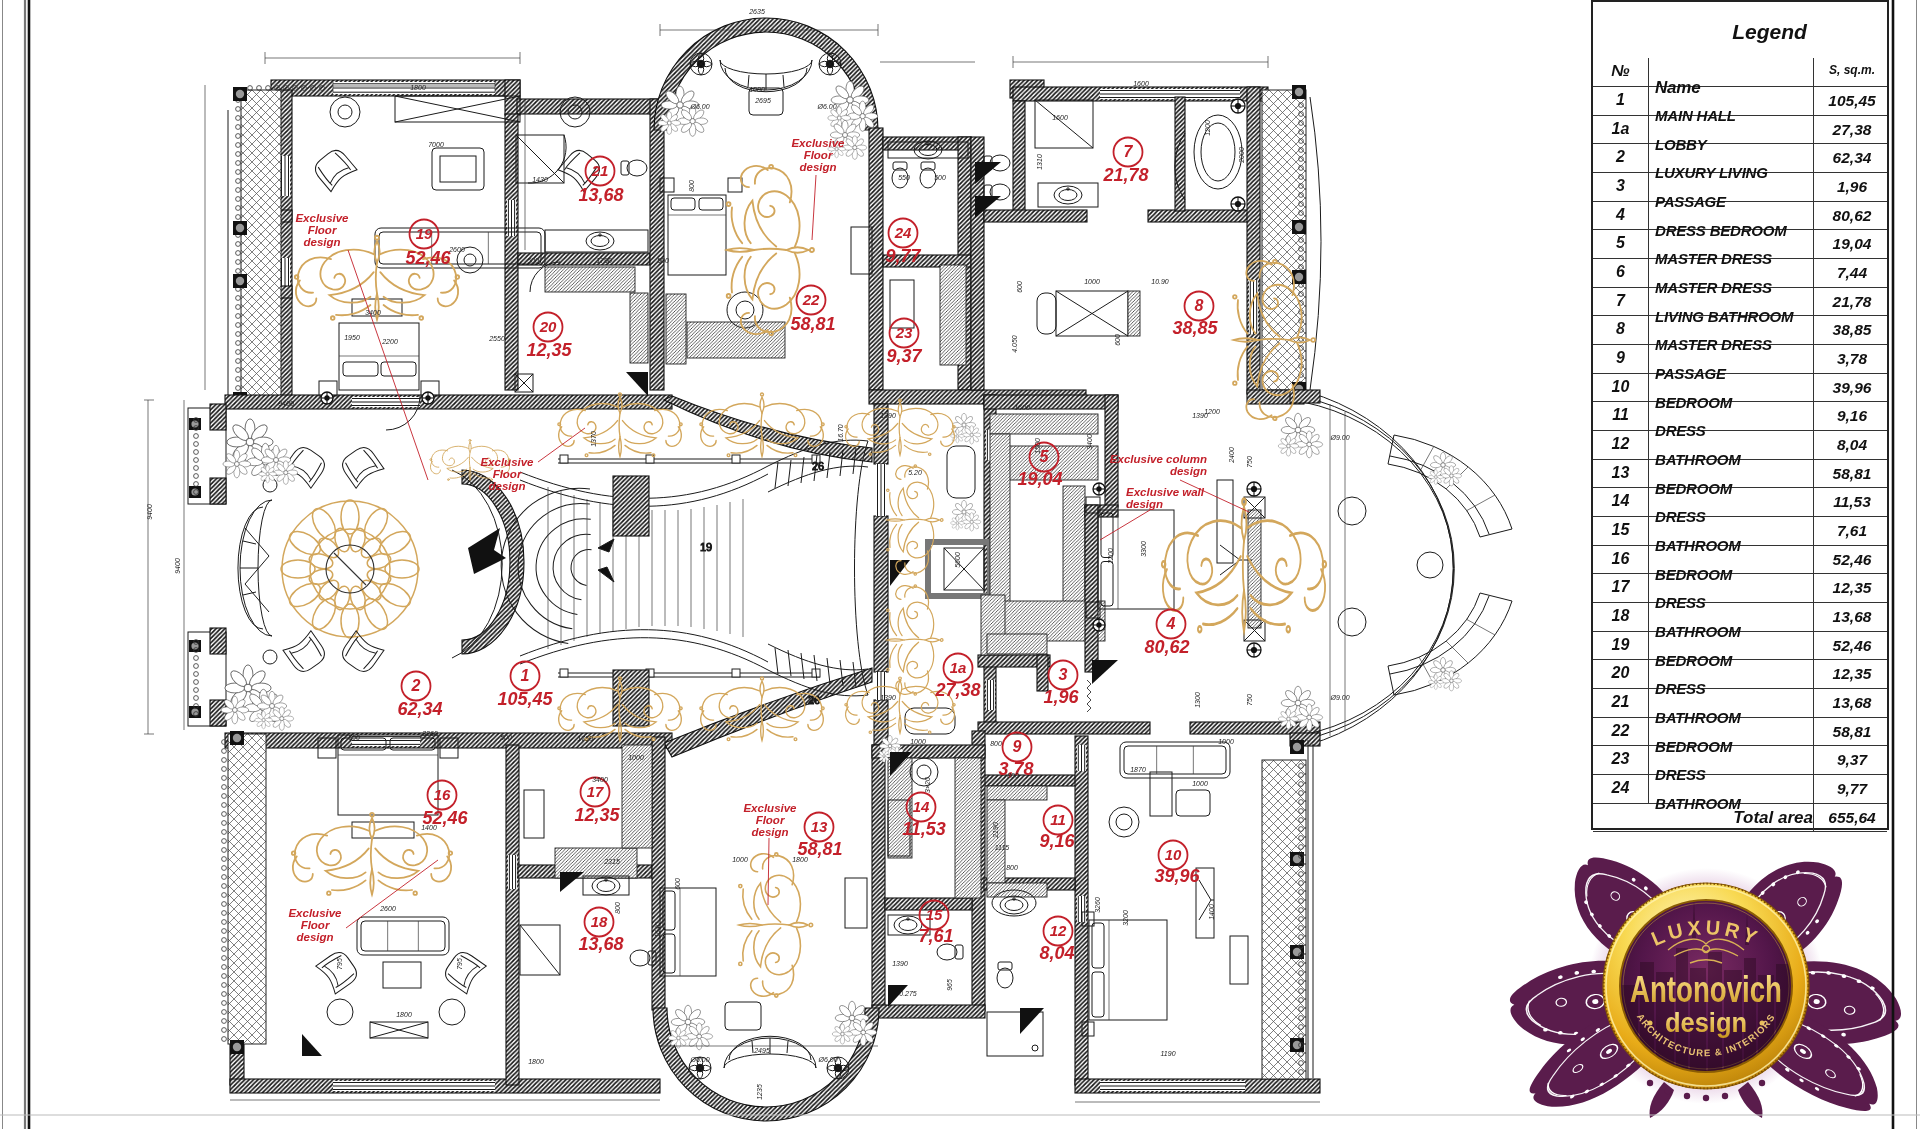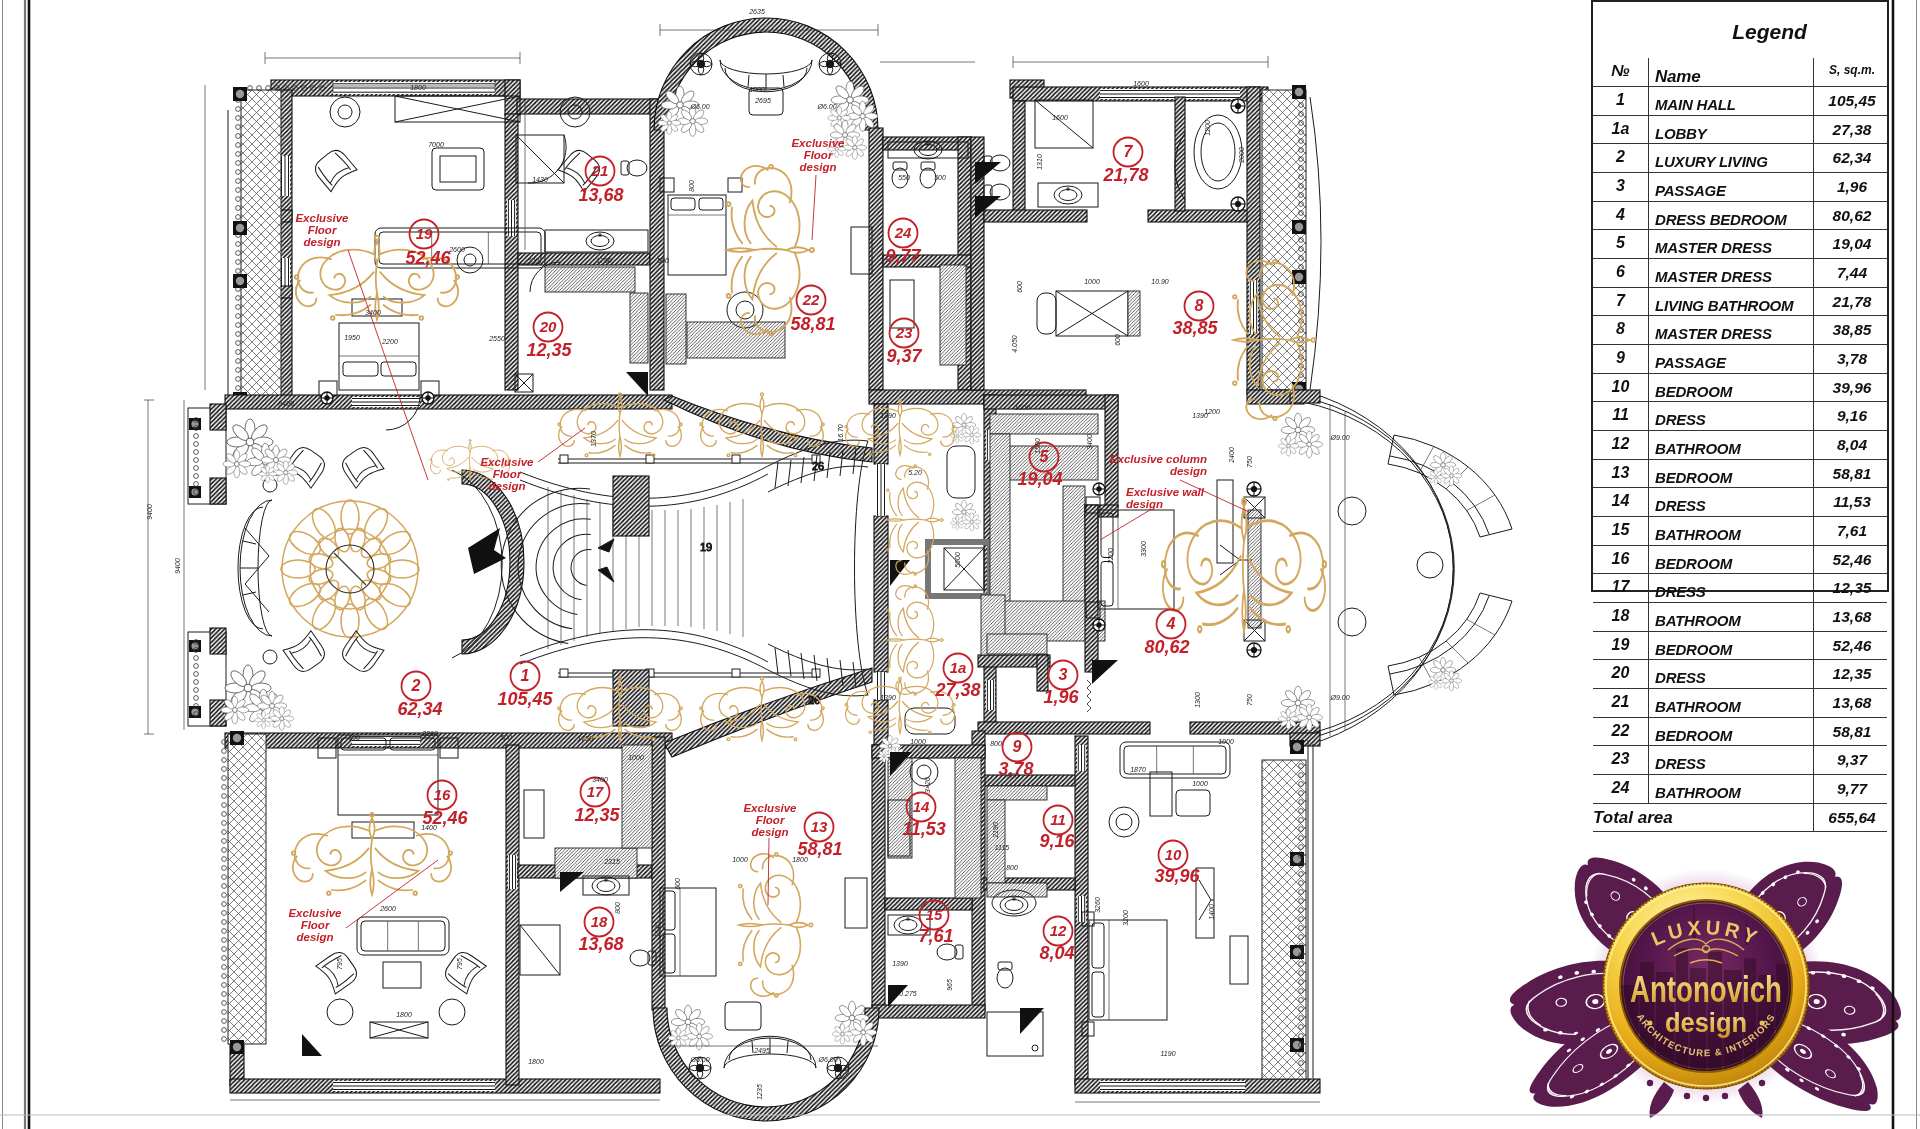--- a/index.html
+++ b/index.html
@@ -8,28 +8,28 @@
 .lt{fill:url(#xh);stroke:#222;stroke-width:1}
 .hr{fill:url(#hh);stroke:#222;stroke-width:0.9}
 .t{fill:none;stroke:#1b1b1b;stroke-width:1}
 .dl{stroke:#3c3c3c;stroke-width:0.7}
 .or{fill:none;stroke:#d3a75c;stroke-width:2.2;stroke-linecap:round}
 .rc{fill:none;stroke:#c3202a;stroke-width:1.8}
 .rn{fill:#c3202a;font-weight:bold;font-style:italic;text-anchor:middle}
 .ra{fill:#c3202a;font-weight:bold;font-style:italic;font-size:18px;text-anchor:middle}
 .an{fill:#c3202a;font-weight:bold;font-style:italic;font-size:11.5px}
 .dm{fill:#222;font-style:italic;text-anchor:middle}
-#legend{position:absolute;left:1591px;top:0;width:298px;height:592px;border:2px solid #222;box-sizing:border-box;font-style:italic;font-weight:bold;color:#111}
+#legend{position:absolute;left:1591px;top:0;width:298px;height:830px;border:2px solid #222;box-sizing:border-box;font-style:italic;font-weight:bold;color:#111}
 #ltitle{position:absolute;top:18px;left:55px;width:243px;text-align:center;font-size:21px}
 .tr{position:absolute;left:0;width:100%;border-bottom:1.4px solid #333;box-sizing:border-box}
 .tr .c1{position:absolute;left:0;width:55px;text-align:center;top:4px;font-size:16px}
-.tr .c2{position:absolute;left:62px;top:9px;font-size:15px;letter-spacing:-0.2px}
+.tr .c2{position:absolute;left:62px;top:20px;font-size:15px;letter-spacing:-0.2px}
 .tr .c3{position:absolute;left:220px;width:78px;text-align:center;top:5px;font-size:15.5px}
 .tr.head .c2{font-size:17px}.tr.head .c3{font-size:12px}
-.tr .ct{position:absolute;left:0;width:220px;text-align:left;top:4px;font-size:17px}
+.tr .ct{position:absolute;left:0;width:220px;text-align:right;top:4px;font-size:17px}
 #vline1{position:absolute;left:55px;top:56px;width:1.4px;height:746px;background:#333}
 #vline2{position:absolute;left:220px;top:56px;width:1.4px;height:774px;background:#333}
 </style></head>
 <body>
 <div id="page">
 <svg width="1920" height="1129" viewBox="0 0 1920 1129">
 
 <defs>
 <pattern id="h1" width="4.4" height="4.4" patternUnits="userSpaceOnUse">
   <rect width="4.4" height="4.4" fill="#fff"></rect>

